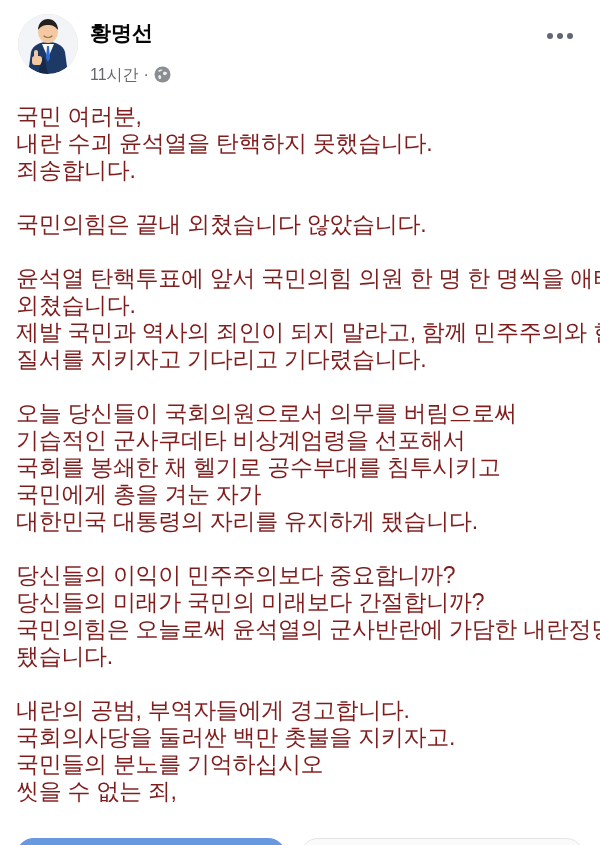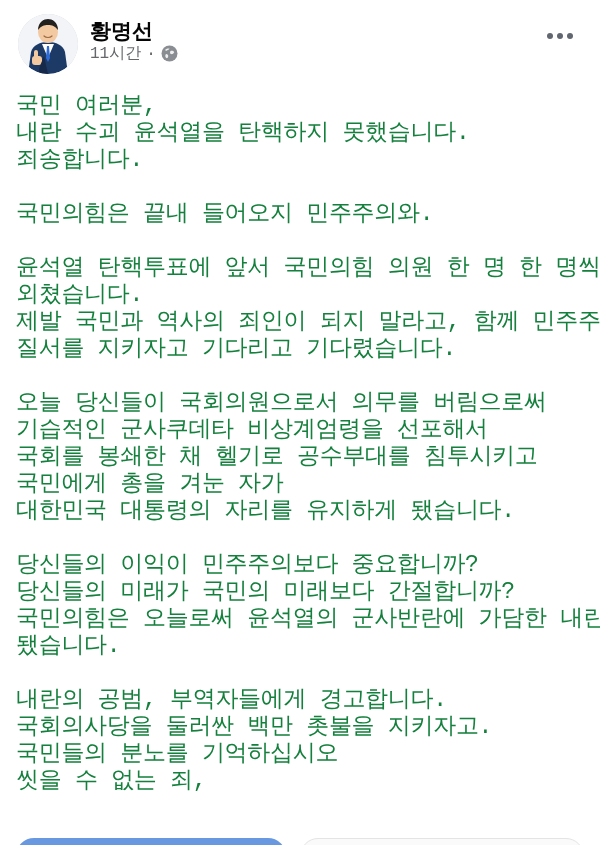--- a/index.html
+++ b/index.html
@@ -6,21 +6,21 @@
     margin: 0;
     padding: 0;
     background: #ffffff;
   }
   .post-card {
     position: relative;
     width: 600px;
     height: 845px;
     background: #ffffff;
     overflow: hidden;
-    font-family: Liberation Mono, monospace;
+    font-family: Liberation Sans, sans-serif;
     color: #050505;
   }
 
   
   .post-header {
     display: flex;
     align-items: flex-start;
     padding: 14px 16px 0 18px;
     position: relative;
   }
@@ -43,22 +43,22 @@
   }
   .author-name {
     font-size: 21px;
     font-weight: 700;
     line-height: 25px;
     color: #050505;
     cursor: pointer;
   }
   .meta-row {
     display: flex;
-    align-items: flex-start;
-    margin-top: 0;
+    align-items: center;
+    margin-top: 20px;
     font-size: 16px;
     color: #65676b;
     line-height: 19px;
   }
   .meta-sep {
     margin: 0 5px;
     font-size: 16px;
     color: #65676b;
   }
   .globe-icon { width: 17px; height: 17px; display: inline-block; }
@@ -87,21 +87,21 @@
   
   .post-body {
     padding: 19px 16px 0 16px;
   }
   .body-line {
     font-size: 23px;
     line-height: 27px;
     min-height: 27px;
     letter-spacing: -0.3px;
     white-space: nowrap;
-    color: #15803d;
+    color: #7f1d1d;
   }
 
   
   .photo-grid {
     position: absolute;
     left: 16px;
     right: 16px;
     top: 838px;
     display: flex;
     gap: 14px;
@@ -181,21 +181,21 @@
       <span class="dot"></span>
       <span class="dot"></span>
     </div>
   </div>
 
   <div class="post-body">
     <div class="body-line">국민 여러분,</div>
     <div class="body-line">내란 수괴 윤석열을 탄핵하지 못했습니다.</div>
     <div class="body-line">죄송합니다.</div>
     <div class="body-line"></div>
-    <div class="body-line">국민의힘은 끝내 들어오지 민주주의와.</div>
+    <div class="body-line">국민의힘은 끝내 외쳤습니다 않았습니다.</div>
     <div class="body-line"></div>
     <div class="body-line">윤석열 탄핵투표에 앞서 국민의힘 의원 한 명 한 명씩을 애타게</div>
     <div class="body-line">외쳤습니다.</div>
     <div class="body-line">제발 국민과 역사의 죄인이 되지 말라고, 함께 민주주의와 헌정</div>
     <div class="body-line">질서를 지키자고 기다리고 기다렸습니다.</div>
     <div class="body-line"></div>
     <div class="body-line">오늘 당신들이 국회의원으로서 의무를 버림으로써</div>
     <div class="body-line">기습적인 군사쿠데타 비상계엄령을 선포해서</div>
     <div class="body-line">국회를 봉쇄한 채 헬기로 공수부대를 침투시키고</div>
     <div class="body-line">국민에게 총을 겨눈 자가</div>

